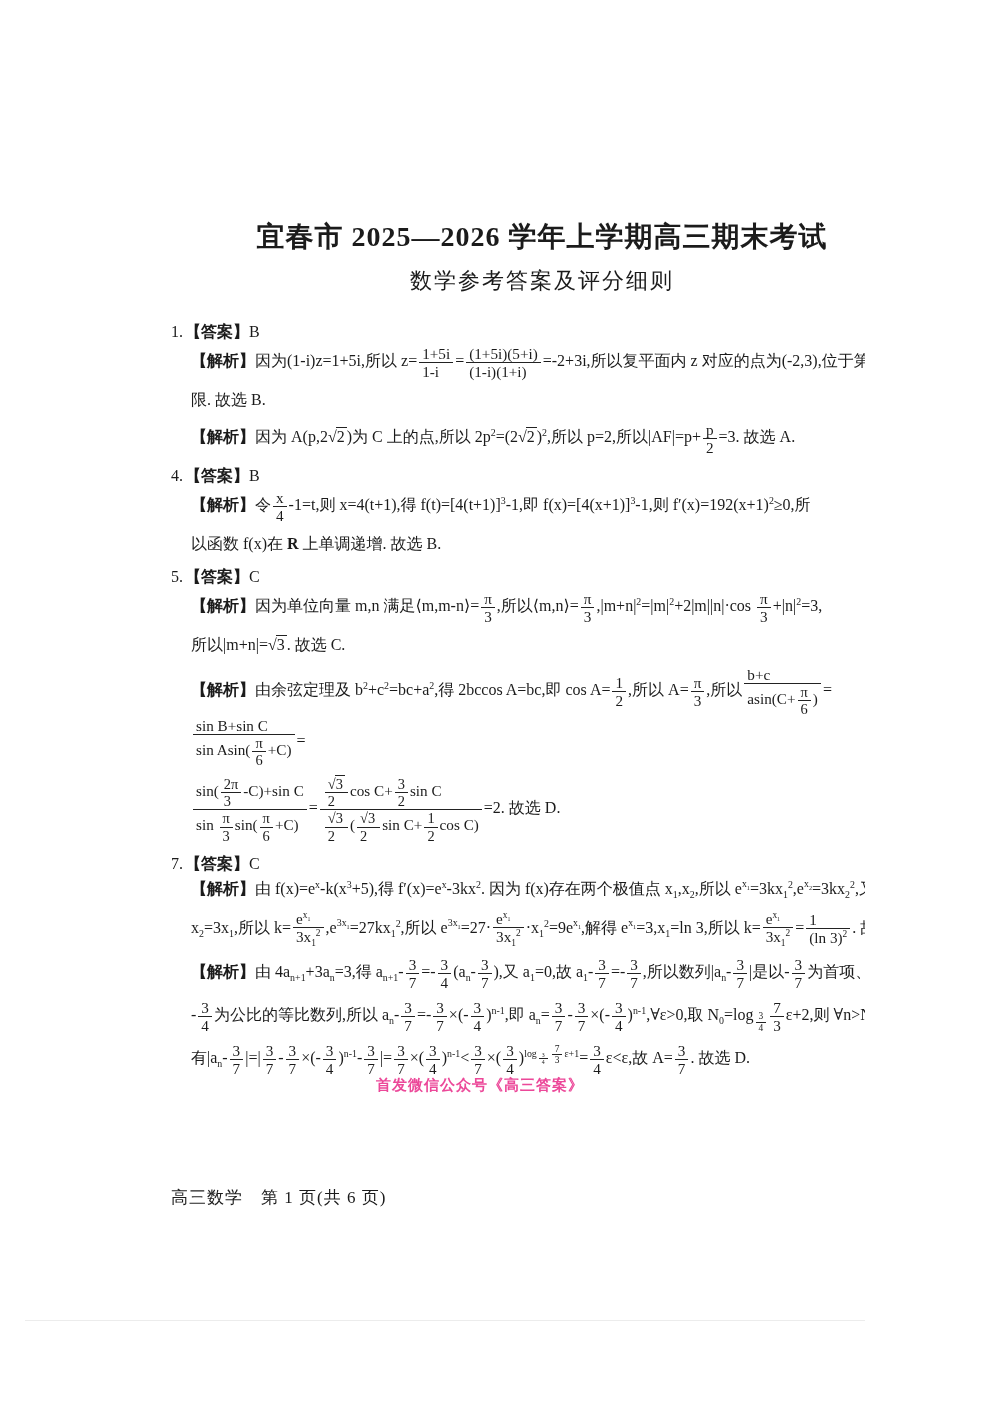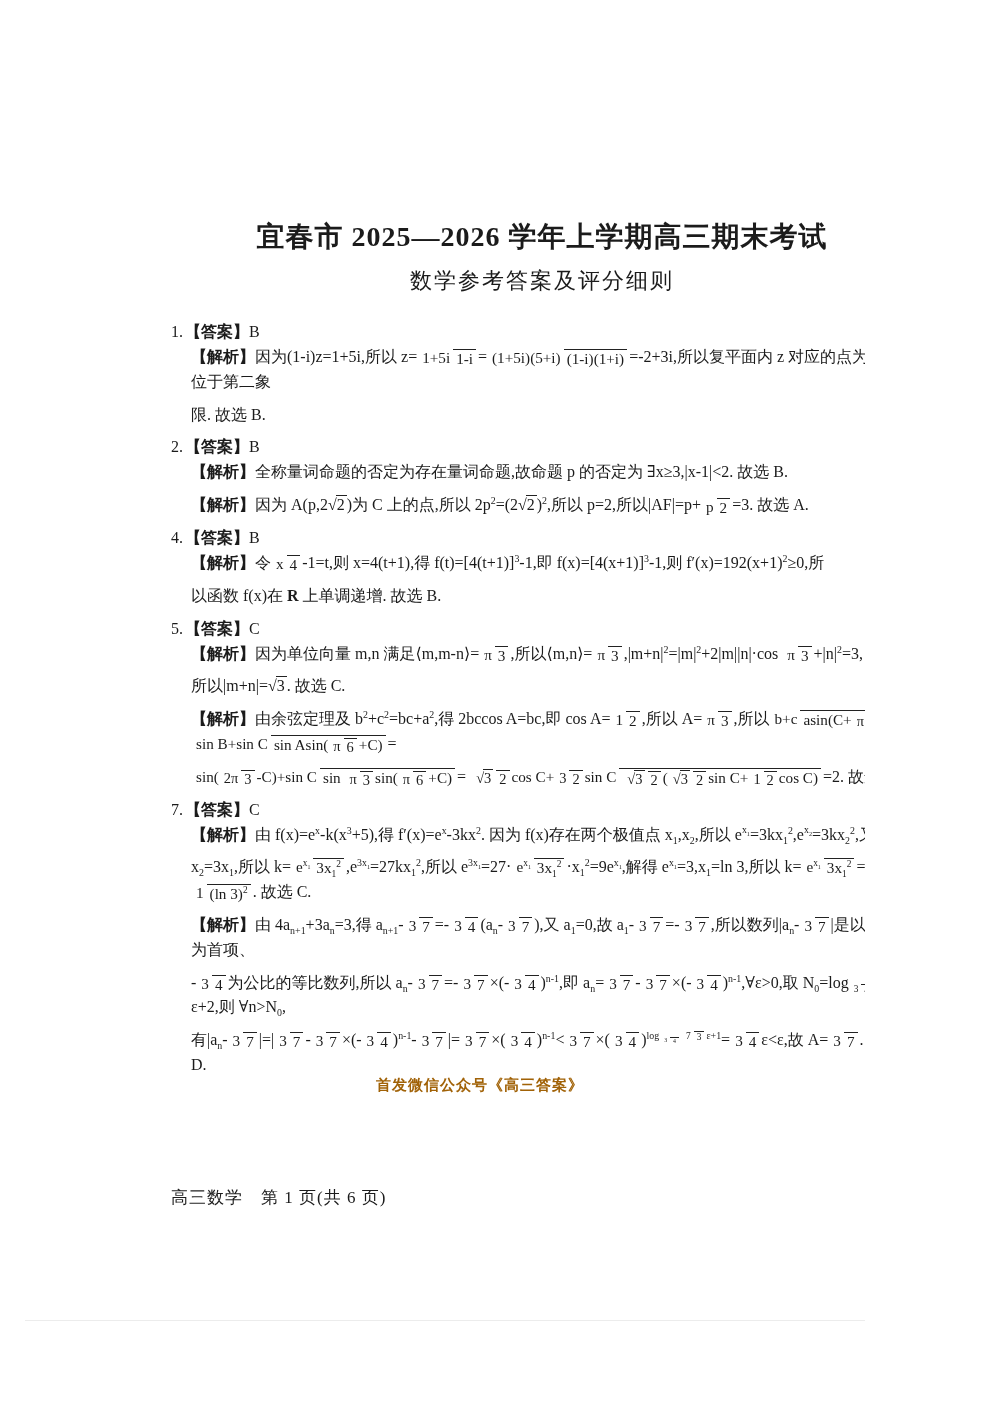--- a/index.html
+++ b/index.html
@@ -32,33 +32,33 @@
   .blabel{
     font-family:"Liberation Sans","DejaVu Sans",sans-serif;
     font-weight:700;letter-spacing:0px;
   }
   .line{
     margin:2px 0 8px 20px;
     line-height:1.55;
   }
   
   .frac{
-    display:inline-flex;
+    display:inline-flex;flex-direction:column;
     text-align:left;vertical-align:middle;
     margin:0 2px;font-size:.95em;line-height:1.12;
   }
   .fnum,.fden{padding:0 3px;}
   .fden{border-top:1.3px solid #222;}
   sup,sub{font-size:.62em;line-height:1;}
   .sqrt{display:inline-block;white-space:nowrap;}
   .rad{border-top:1.3px solid #222;padding:0 2px 0 1px;margin-left:-1px;}
   .watermark{
     position:absolute;top:1076px;left:0;width:100%;
     text-align:center;padding-left:70px;box-sizing:border-box;
-    font-size:15px;font-weight:700;color:#a16207;letter-spacing:1px;
+    font-size:15px;font-weight:700;color:#ec4899;letter-spacing:1px;
   }
   .footer{
     position:absolute;top:1186px;left:146px;width:742px;
     text-align:left;font-size:17px;letter-spacing:1px;
   }
   .page-edge{
     position:absolute;top:1320px;left:0;width:100%;height:1px;
     background:#ececec;
   }
 </style>
@@ -73,24 +73,20 @@
         <div class="item">
           <div class="ans-line"><span class="q-num">1.</span><span class="blabel">【答案】</span><span>B</span></div>
           <div class="line"><span class="blabel">【解析】</span>因为(1-i)z=1+5i,所以 z=<span class="frac">
               <span class="fnum">1+5i</span>
               <span class="fden">1-i</span>
             </span>=<span class="frac">
               <span class="fnum">(1+5i)(5+i)</span>
               <span class="fden">(1-i)(1+i)</span>
             </span>=-2+3i,所以复平面内 z 对应的点为(-2,3),位于第二象</div>
           <div class="line">限. 故选 B.</div>
-        </div>
-        <div class="item">
-          <div class="ans-line"><span class="q-num">2.</span><span class="blabel">【答案】</span><span>B</span></div>
-          <div class="line"><span class="blabel">【解析】</span>全称量词命题的否定为存在量词命题,故命题 p 的否定为 ∃x≥3,|x-1|&lt;2. 故选 B.</div>
         </div>
         <div class="item">
           <div class="line"><span class="blabel">【解析】</span>因为 A(p,2<span class="sqrt">√<span class="rad">2</span></span>)为 C 上的点,所以 2p<sup>2</sup>=(2<span class="sqrt">√<span class="rad">2</span></span>)<sup>2</sup>,所以 p=2,所以|AF|=p+<span class="frac">
               <span class="fnum">p</span>
               <span class="fden">2</span>
             </span>=3. 故选 A.</div>
         </div>
         <div class="item">
           <div class="ans-line"><span class="q-num">4.</span><span class="blabel">【答案】</span><span>B</span></div>
           <div class="line"><span class="blabel">【解析】</span>令<span class="frac">

